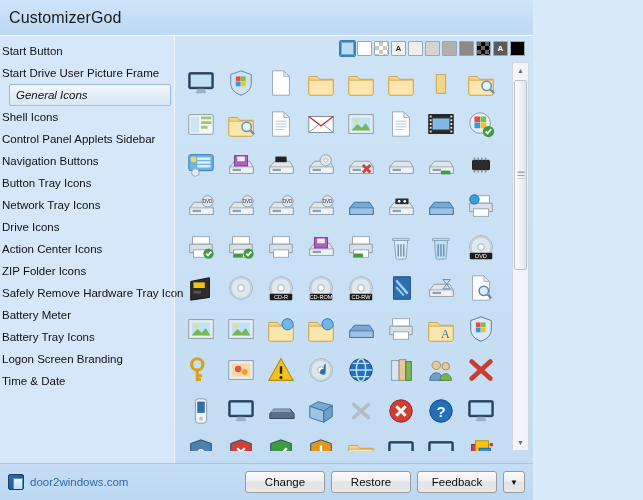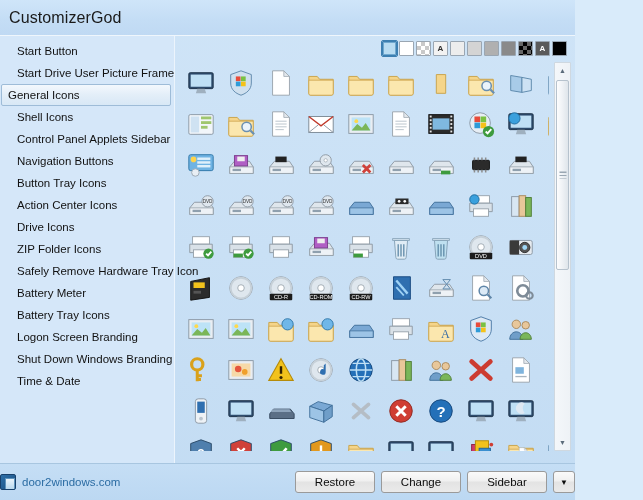--- a/index.html
+++ b/index.html
@@ -7,21 +7,21 @@
   body {
     width: 643px;
     height: 500px;
     overflow: hidden;
     font-family: "Liberation Sans", sans-serif;
     background: #d9ebfa;
   }
 
   #app {
     position: relative;
-    width: 575px;
+    width: 533px;
     height: 500px;
     background: linear-gradient(180deg, #cfe4f7 0%, #c3dcf3 100%);
     display: flex;
     flex-direction: column;
   }
 
   
   .titlebar {
     height: 36px;
     flex: 0 0 36px;
@@ -57,34 +57,35 @@
     width: 175px;
     flex: 0 0 175px;
     background: #d5e7f9;
     padding-top: 4px;
     position: relative;
   }
   .side-item {
     height: 22px;
     display: flex;
     align-items: center;
-    padding-left: 17px;
+    padding-left: 2px;
     font-size: 11.5px;
     color: #111;
     cursor: default;
     white-space: nowrap;
     margin-bottom: 0px;
   }
   .side-item.selected {
     background: linear-gradient(180deg, #f3f8fd 0%, #e3eef8 50%, #d8e8f6 100%);
     border: 1px solid #9ebcd8;
     border-radius: 2px;
-    margin-left: 1px;
+    margin-left: 9px;
     margin-right: 4px;
     padding-left: 6px;
+    font-style: italic;
   }
 
   .side-divider {
     position: absolute;
     top: 0; bottom: 0; right: 0;
     width: 1px;
     background: rgba(255,255,255,0.55);
   }
 
   
@@ -215,21 +216,21 @@
   }
 
   
   .bottom-bar {
     flex: 0 0 37px;
     height: 37px;
     background: linear-gradient(180deg, #c5def5 0%, #bcd8f2 100%);
     border-top: 1px solid #a8c6e0;
     display: flex;
     align-items: center;
-    padding: 0 0;
+    padding: 0 8px;
     position: relative;
   }
   .brand {
     display: flex;
     align-items: center;
     gap: 6px;
     cursor: pointer;
   }
   .brand-logo {
     width: 16px; height: 16px;
@@ -308,42 +309,42 @@
           <div class="side-item">
             <span>Control Panel Applets Sidebar</span>
           </div>
           <div class="side-item">
             <span>Navigation Buttons</span>
           </div>
           <div class="side-item">
             <span>Button Tray Icons</span>
           </div>
           <div class="side-item">
+            <span>Network Tray Icons</span>
+          </div>
+          <div class="side-item">
+            <span>Drive Icons</span>
+          </div>
+          <div class="side-item">
             <span>Action Center Icons</span>
           </div>
           <div class="side-item">
-            <span>Drive Icons</span>
-          </div>
-          <div class="side-item">
             <span>ZIP Folder Icons</span>
           </div>
           <div class="side-item">
             <span>Safely Remove Hardware Tray Icon</span>
           </div>
           <div class="side-item">
             <span>Battery Meter</span>
           </div>
           <div class="side-item">
             <span>Battery Tray Icons</span>
           </div>
           <div class="side-item">
             <span>Logon Screen Branding</span>
-          </div>
-          <div class="side-item">
-            <span>Shut Down Windows Branding</span>
           </div>
           <div class="side-item">
             <span>Time &amp; Date</span>
           </div>
         </div>
       <div class="side-divider"></div>
     </div>
 
     <div class="right-panel">
 
@@ -1236,20 +1237,20 @@
 
     </div>
   </div>
 
   <div class="bottom-bar">
     <div class="brand">
       <span class="brand-logo"></span>
       <span class="brand-text">door2windows.com</span>
     </div>
     <div class="btn-row" id="btn-row">
+        <button class="btn">Change</button>
         <button class="btn">Restore</button>
-        <button class="btn">Change</button>
-        <button class="btn">Sidebar</button>
+        <button class="btn">Feedback</button>
         <button class="btn drop">▼</button>
       </div>
   </div>
 
 </div>
 
 </body></html>

